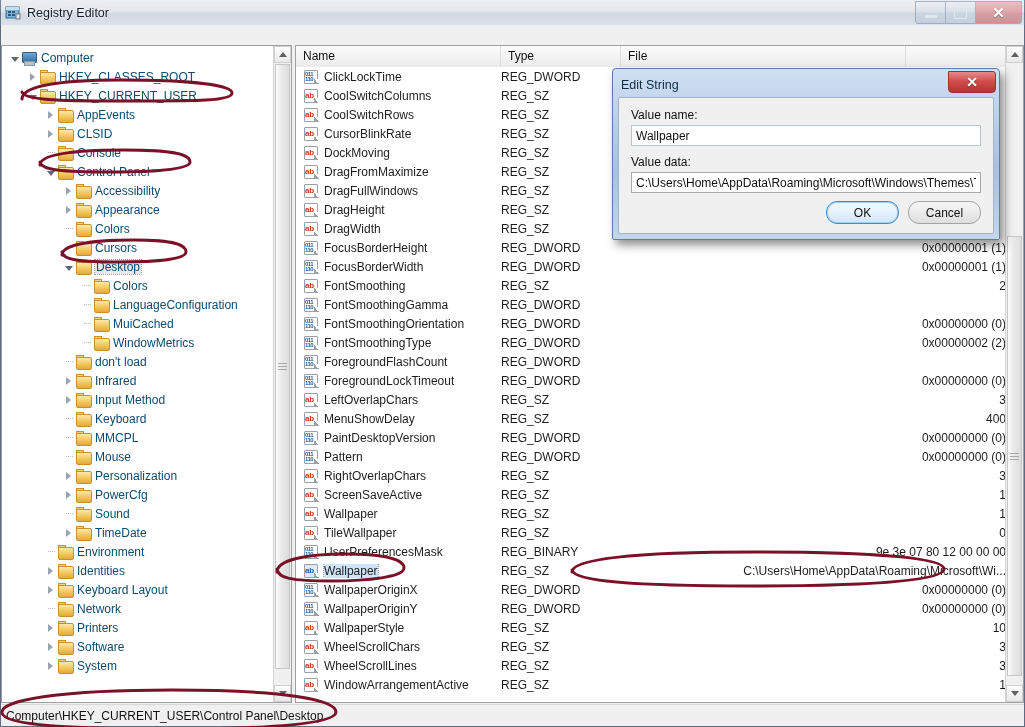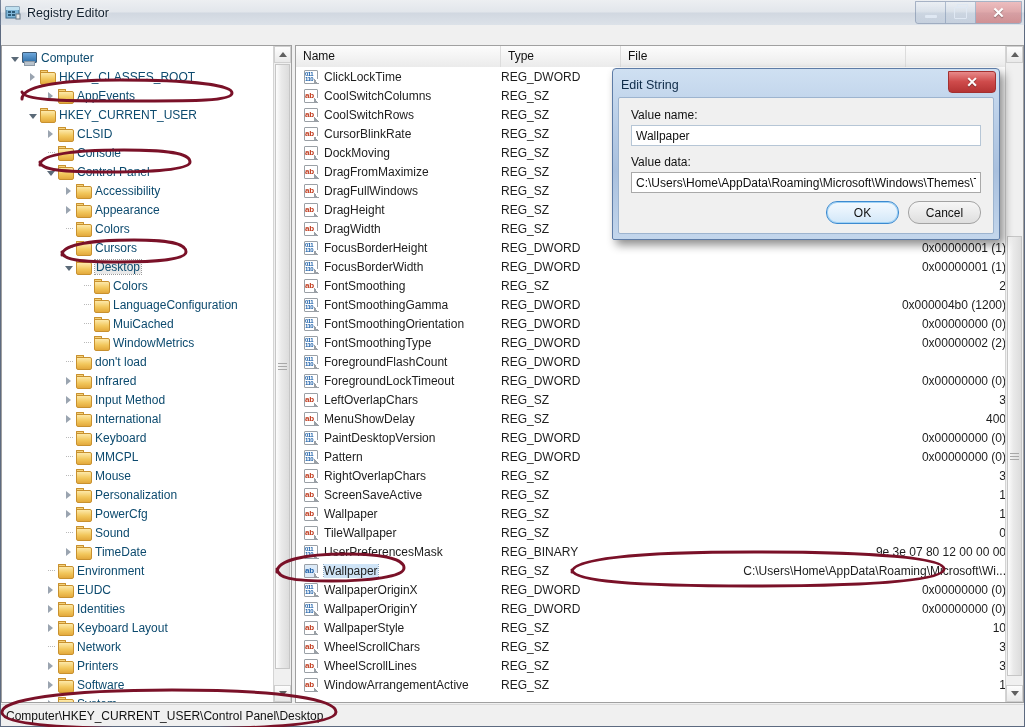--- a/index.html
+++ b/index.html
@@ -402,289 +402,267 @@
             <span class="expander">
               <span class="arrow-collapsed"></span>
             </span>
             <span class="folder">
               <span class="ft"></span>
               <span class="fb"></span>
             </span>
             <span class="tlabel">HKEY_CLASSES_ROOT</span>
           </div>
           <div class="trow">
+            <span class="indent" style="width: 18px;"></span>
+            <span class="expander">
+              <span class="arrow-expanded"></span>
+            </span>
+            <span class="folder">
+              <span class="ft"></span>
+              <span class="fb"></span>
+            </span>
+            <span class="tlabel">HKEY_CURRENT_USER</span>
+          </div>
+          <div class="trow">
             <span class="indent" style="width: 36px;"></span>
             <span class="expander">
               <span class="arrow-collapsed"></span>
             </span>
             <span class="folder">
               <span class="ft"></span>
               <span class="fb"></span>
             </span>
             <span class="tlabel">AppEvents</span>
           </div>
           <div class="trow">
-            <span class="indent" style="width: 18px;"></span>
+            <span class="indent" style="width: 36px;"></span>
+            <span class="expander">
+              <span class="arrow-collapsed"></span>
+            </span>
+            <span class="folder">
+              <span class="ft"></span>
+              <span class="fb"></span>
+            </span>
+            <span class="tlabel">CLSID</span>
+          </div>
+          <div class="trow">
+            <span class="indent" style="width: 36px;"></span>
+            <span class="dotline"></span>
+            <span class="folder">
+              <span class="ft"></span>
+              <span class="fb"></span>
+            </span>
+            <span class="tlabel">Console</span>
+          </div>
+          <div class="trow">
+            <span class="indent" style="width: 36px;"></span>
             <span class="expander">
               <span class="arrow-expanded"></span>
             </span>
             <span class="folder">
               <span class="ft"></span>
               <span class="fb"></span>
             </span>
-            <span class="tlabel">HKEY_CURRENT_USER</span>
+            <span class="tlabel">Control Panel</span>
+          </div>
+          <div class="trow">
+            <span class="indent" style="width: 54px;"></span>
+            <span class="expander">
+              <span class="arrow-collapsed"></span>
+            </span>
+            <span class="folder">
+              <span class="ft"></span>
+              <span class="fb"></span>
+            </span>
+            <span class="tlabel">Accessibility</span>
+          </div>
+          <div class="trow">
+            <span class="indent" style="width: 54px;"></span>
+            <span class="expander">
+              <span class="arrow-collapsed"></span>
+            </span>
+            <span class="folder">
+              <span class="ft"></span>
+              <span class="fb"></span>
+            </span>
+            <span class="tlabel">Appearance</span>
+          </div>
+          <div class="trow">
+            <span class="indent" style="width: 54px;"></span>
+            <span class="dotline"></span>
+            <span class="folder">
+              <span class="ft"></span>
+              <span class="fb"></span>
+            </span>
+            <span class="tlabel">Colors</span>
+          </div>
+          <div class="trow">
+            <span class="indent" style="width: 54px;"></span>
+            <span class="dotline"></span>
+            <span class="folder">
+              <span class="ft"></span>
+              <span class="fb"></span>
+            </span>
+            <span class="tlabel">Cursors</span>
+          </div>
+          <div class="trow selected">
+            <span class="indent" style="width: 54px;"></span>
+            <span class="expander">
+              <span class="arrow-expanded"></span>
+            </span>
+            <span class="folder">
+              <span class="ft"></span>
+              <span class="fb"></span>
+            </span>
+            <span class="tlabel">Desktop</span>
+          </div>
+          <div class="trow">
+            <span class="indent" style="width: 72px;"></span>
+            <span class="dotline"></span>
+            <span class="folder">
+              <span class="ft"></span>
+              <span class="fb"></span>
+            </span>
+            <span class="tlabel">Colors</span>
+          </div>
+          <div class="trow">
+            <span class="indent" style="width: 72px;"></span>
+            <span class="dotline"></span>
+            <span class="folder">
+              <span class="ft"></span>
+              <span class="fb"></span>
+            </span>
+            <span class="tlabel">LanguageConfiguration</span>
+          </div>
+          <div class="trow">
+            <span class="indent" style="width: 72px;"></span>
+            <span class="dotline"></span>
+            <span class="folder">
+              <span class="ft"></span>
+              <span class="fb"></span>
+            </span>
+            <span class="tlabel">MuiCached</span>
+          </div>
+          <div class="trow">
+            <span class="indent" style="width: 72px;"></span>
+            <span class="dotline"></span>
+            <span class="folder">
+              <span class="ft"></span>
+              <span class="fb"></span>
+            </span>
+            <span class="tlabel">WindowMetrics</span>
+          </div>
+          <div class="trow">
+            <span class="indent" style="width: 54px;"></span>
+            <span class="dotline"></span>
+            <span class="folder">
+              <span class="ft"></span>
+              <span class="fb"></span>
+            </span>
+            <span class="tlabel">don't load</span>
+          </div>
+          <div class="trow">
+            <span class="indent" style="width: 54px;"></span>
+            <span class="expander">
+              <span class="arrow-collapsed"></span>
+            </span>
+            <span class="folder">
+              <span class="ft"></span>
+              <span class="fb"></span>
+            </span>
+            <span class="tlabel">Infrared</span>
+          </div>
+          <div class="trow">
+            <span class="indent" style="width: 54px;"></span>
+            <span class="expander">
+              <span class="arrow-collapsed"></span>
+            </span>
+            <span class="folder">
+              <span class="ft"></span>
+              <span class="fb"></span>
+            </span>
+            <span class="tlabel">Input Method</span>
+          </div>
+          <div class="trow">
+            <span class="indent" style="width: 54px;"></span>
+            <span class="dotline"></span>
+            <span class="folder">
+              <span class="ft"></span>
+              <span class="fb"></span>
+            </span>
+            <span class="tlabel">Keyboard</span>
+          </div>
+          <div class="trow">
+            <span class="indent" style="width: 54px;"></span>
+            <span class="dotline"></span>
+            <span class="folder">
+              <span class="ft"></span>
+              <span class="fb"></span>
+            </span>
+            <span class="tlabel">MMCPL</span>
+          </div>
+          <div class="trow">
+            <span class="indent" style="width: 54px;"></span>
+            <span class="dotline"></span>
+            <span class="folder">
+              <span class="ft"></span>
+              <span class="fb"></span>
+            </span>
+            <span class="tlabel">Mouse</span>
+          </div>
+          <div class="trow">
+            <span class="indent" style="width: 54px;"></span>
+            <span class="expander">
+              <span class="arrow-collapsed"></span>
+            </span>
+            <span class="folder">
+              <span class="ft"></span>
+              <span class="fb"></span>
+            </span>
+            <span class="tlabel">Personalization</span>
+          </div>
+          <div class="trow">
+            <span class="indent" style="width: 54px;"></span>
+            <span class="expander">
+              <span class="arrow-collapsed"></span>
+            </span>
+            <span class="folder">
+              <span class="ft"></span>
+              <span class="fb"></span>
+            </span>
+            <span class="tlabel">PowerCfg</span>
+          </div>
+          <div class="trow">
+            <span class="indent" style="width: 54px;"></span>
+            <span class="dotline"></span>
+            <span class="folder">
+              <span class="ft"></span>
+              <span class="fb"></span>
+            </span>
+            <span class="tlabel">Sound</span>
+          </div>
+          <div class="trow">
+            <span class="indent" style="width: 54px;"></span>
+            <span class="expander">
+              <span class="arrow-collapsed"></span>
+            </span>
+            <span class="folder">
+              <span class="ft"></span>
+              <span class="fb"></span>
+            </span>
+            <span class="tlabel">TimeDate</span>
           </div>
           <div class="trow">
             <span class="indent" style="width: 36px;"></span>
-            <span class="expander">
-              <span class="arrow-collapsed"></span>
-            </span>
-            <span class="folder">
-              <span class="ft"></span>
-              <span class="fb"></span>
-            </span>
-            <span class="tlabel">CLSID</span>
-          </div>
-          <div class="trow">
-            <span class="indent" style="width: 36px;"></span>
-            <span class="dotline"></span>
-            <span class="folder">
-              <span class="ft"></span>
-              <span class="fb"></span>
-            </span>
-            <span class="tlabel">Console</span>
-          </div>
-          <div class="trow">
-            <span class="indent" style="width: 36px;"></span>
-            <span class="expander">
-              <span class="arrow-expanded"></span>
-            </span>
-            <span class="folder">
-              <span class="ft"></span>
-              <span class="fb"></span>
-            </span>
-            <span class="tlabel">Control Panel</span>
-          </div>
-          <div class="trow">
-            <span class="indent" style="width: 54px;"></span>
-            <span class="expander">
-              <span class="arrow-collapsed"></span>
-            </span>
-            <span class="folder">
-              <span class="ft"></span>
-              <span class="fb"></span>
-            </span>
-            <span class="tlabel">Accessibility</span>
-          </div>
-          <div class="trow">
-            <span class="indent" style="width: 54px;"></span>
-            <span class="expander">
-              <span class="arrow-collapsed"></span>
-            </span>
-            <span class="folder">
-              <span class="ft"></span>
-              <span class="fb"></span>
-            </span>
-            <span class="tlabel">Appearance</span>
-          </div>
-          <div class="trow">
-            <span class="indent" style="width: 54px;"></span>
-            <span class="dotline"></span>
-            <span class="folder">
-              <span class="ft"></span>
-              <span class="fb"></span>
-            </span>
-            <span class="tlabel">Colors</span>
-          </div>
-          <div class="trow">
-            <span class="indent" style="width: 54px;"></span>
-            <span class="dotline"></span>
-            <span class="folder">
-              <span class="ft"></span>
-              <span class="fb"></span>
-            </span>
-            <span class="tlabel">Cursors</span>
-          </div>
-          <div class="trow selected">
-            <span class="indent" style="width: 54px;"></span>
-            <span class="expander">
-              <span class="arrow-expanded"></span>
-            </span>
-            <span class="folder">
-              <span class="ft"></span>
-              <span class="fb"></span>
-            </span>
-            <span class="tlabel">Desktop</span>
-          </div>
-          <div class="trow">
-            <span class="indent" style="width: 72px;"></span>
-            <span class="dotline"></span>
-            <span class="folder">
-              <span class="ft"></span>
-              <span class="fb"></span>
-            </span>
-            <span class="tlabel">Colors</span>
-          </div>
-          <div class="trow">
-            <span class="indent" style="width: 72px;"></span>
-            <span class="dotline"></span>
-            <span class="folder">
-              <span class="ft"></span>
-              <span class="fb"></span>
-            </span>
-            <span class="tlabel">LanguageConfiguration</span>
-          </div>
-          <div class="trow">
-            <span class="indent" style="width: 72px;"></span>
-            <span class="dotline"></span>
-            <span class="folder">
-              <span class="ft"></span>
-              <span class="fb"></span>
-            </span>
-            <span class="tlabel">MuiCached</span>
-          </div>
-          <div class="trow">
-            <span class="indent" style="width: 72px;"></span>
-            <span class="dotline"></span>
-            <span class="folder">
-              <span class="ft"></span>
-              <span class="fb"></span>
-            </span>
-            <span class="tlabel">WindowMetrics</span>
-          </div>
-          <div class="trow">
-            <span class="indent" style="width: 54px;"></span>
-            <span class="dotline"></span>
-            <span class="folder">
-              <span class="ft"></span>
-              <span class="fb"></span>
-            </span>
-            <span class="tlabel">don't load</span>
-          </div>
-          <div class="trow">
-            <span class="indent" style="width: 54px;"></span>
-            <span class="expander">
-              <span class="arrow-collapsed"></span>
-            </span>
-            <span class="folder">
-              <span class="ft"></span>
-              <span class="fb"></span>
-            </span>
-            <span class="tlabel">Infrared</span>
-          </div>
-          <div class="trow">
-            <span class="indent" style="width: 54px;"></span>
-            <span class="expander">
-              <span class="arrow-collapsed"></span>
-            </span>
-            <span class="folder">
-              <span class="ft"></span>
-              <span class="fb"></span>
-            </span>
-            <span class="tlabel">Input Method</span>
-          </div>
-          <div class="trow">
-            <span class="indent" style="width: 54px;"></span>
-            <span class="expander">
-              <span class="arrow-collapsed"></span>
-            </span>
-            <span class="folder">
-              <span class="ft"></span>
-              <span class="fb"></span>
-            </span>
-            <span class="tlabel">International</span>
-          </div>
-          <div class="trow">
-            <span class="indent" style="width: 54px;"></span>
-            <span class="dotline"></span>
-            <span class="folder">
-              <span class="ft"></span>
-              <span class="fb"></span>
-            </span>
-            <span class="tlabel">Keyboard</span>
-          </div>
-          <div class="trow">
-            <span class="indent" style="width: 54px;"></span>
-            <span class="dotline"></span>
-            <span class="folder">
-              <span class="ft"></span>
-              <span class="fb"></span>
-            </span>
-            <span class="tlabel">MMCPL</span>
-          </div>
-          <div class="trow">
-            <span class="indent" style="width: 54px;"></span>
-            <span class="dotline"></span>
-            <span class="folder">
-              <span class="ft"></span>
-              <span class="fb"></span>
-            </span>
-            <span class="tlabel">Mouse</span>
-          </div>
-          <div class="trow">
-            <span class="indent" style="width: 54px;"></span>
-            <span class="expander">
-              <span class="arrow-collapsed"></span>
-            </span>
-            <span class="folder">
-              <span class="ft"></span>
-              <span class="fb"></span>
-            </span>
-            <span class="tlabel">Personalization</span>
-          </div>
-          <div class="trow">
-            <span class="indent" style="width: 54px;"></span>
-            <span class="expander">
-              <span class="arrow-collapsed"></span>
-            </span>
-            <span class="folder">
-              <span class="ft"></span>
-              <span class="fb"></span>
-            </span>
-            <span class="tlabel">PowerCfg</span>
-          </div>
-          <div class="trow">
-            <span class="indent" style="width: 54px;"></span>
-            <span class="dotline"></span>
-            <span class="folder">
-              <span class="ft"></span>
-              <span class="fb"></span>
-            </span>
-            <span class="tlabel">Sound</span>
-          </div>
-          <div class="trow">
-            <span class="indent" style="width: 54px;"></span>
-            <span class="expander">
-              <span class="arrow-collapsed"></span>
-            </span>
-            <span class="folder">
-              <span class="ft"></span>
-              <span class="fb"></span>
-            </span>
-            <span class="tlabel">TimeDate</span>
-          </div>
-          <div class="trow">
-            <span class="indent" style="width: 36px;"></span>
             <span class="dotline"></span>
             <span class="folder">
               <span class="ft"></span>
               <span class="fb"></span>
             </span>
             <span class="tlabel">Environment</span>
-          </div>
-          <div class="trow">
-            <span class="indent" style="width: 36px;"></span>
-            <span class="expander">
-              <span class="arrow-collapsed"></span>
-            </span>
-            <span class="folder">
-              <span class="ft"></span>
-              <span class="fb"></span>
-            </span>
-            <span class="tlabel">EUDC</span>
           </div>
           <div class="trow">
             <span class="indent" style="width: 36px;"></span>
             <span class="expander">
               <span class="arrow-collapsed"></span>
             </span>
             <span class="folder">
               <span class="ft"></span>
               <span class="fb"></span>
             </span>
@@ -914,21 +892,20 @@
           <div class="lrow">
             <div class="cell-name">
               <span class="vicon bin">
                 <span class="pg"></span>
                 <span class="ab">011<br>110</span>
                 <span class="corner"></span>
               </span>
               <span class="lname-txt">FontSmoothingGamma</span>
             </div>
             <div class="cell-type">REG_DWORD</div>
-            <div class="cell-data">0x000004b0 (1200)</div>
           </div>
           <div class="lrow">
             <div class="cell-name">
               <span class="vicon bin">
                 <span class="pg"></span>
                 <span class="ab">011<br>110</span>
                 <span class="corner"></span>
               </span>
               <span class="lname-txt">FontSmoothingOrientation</span>
             </div>

